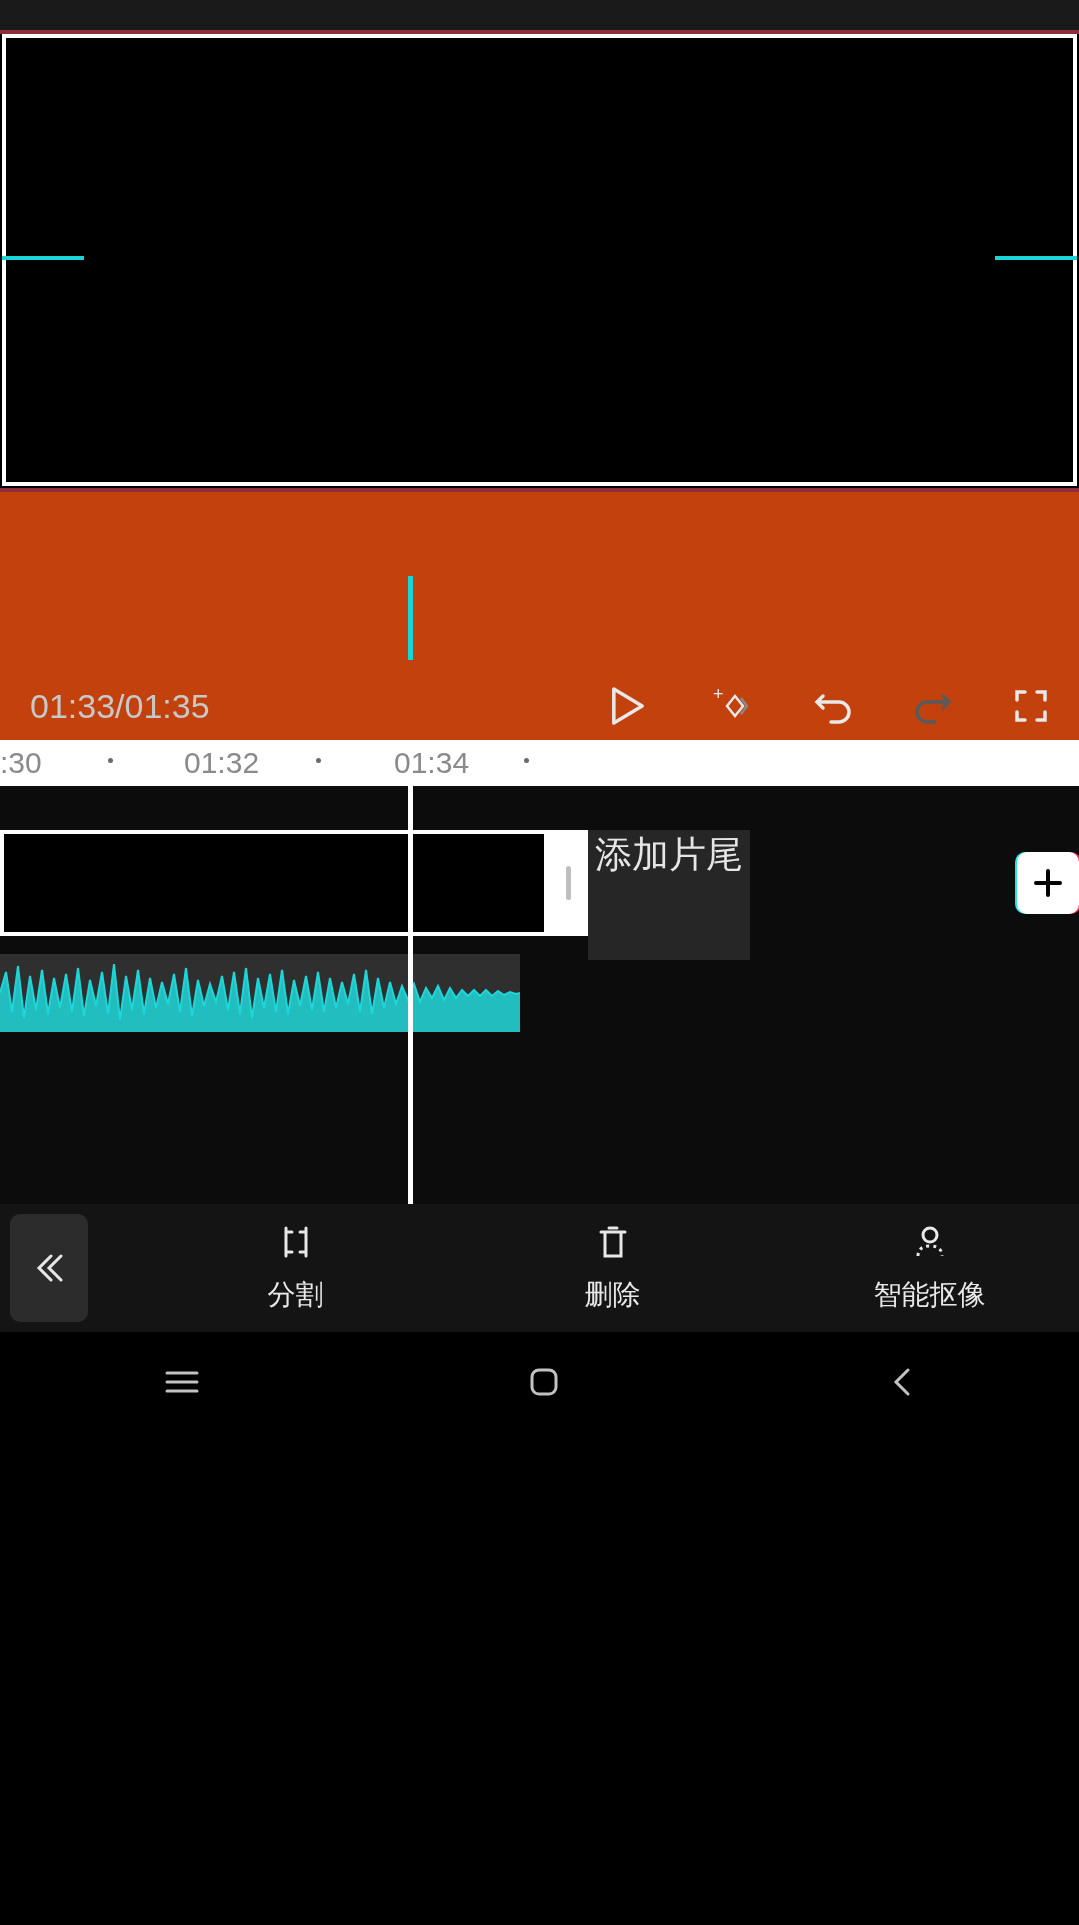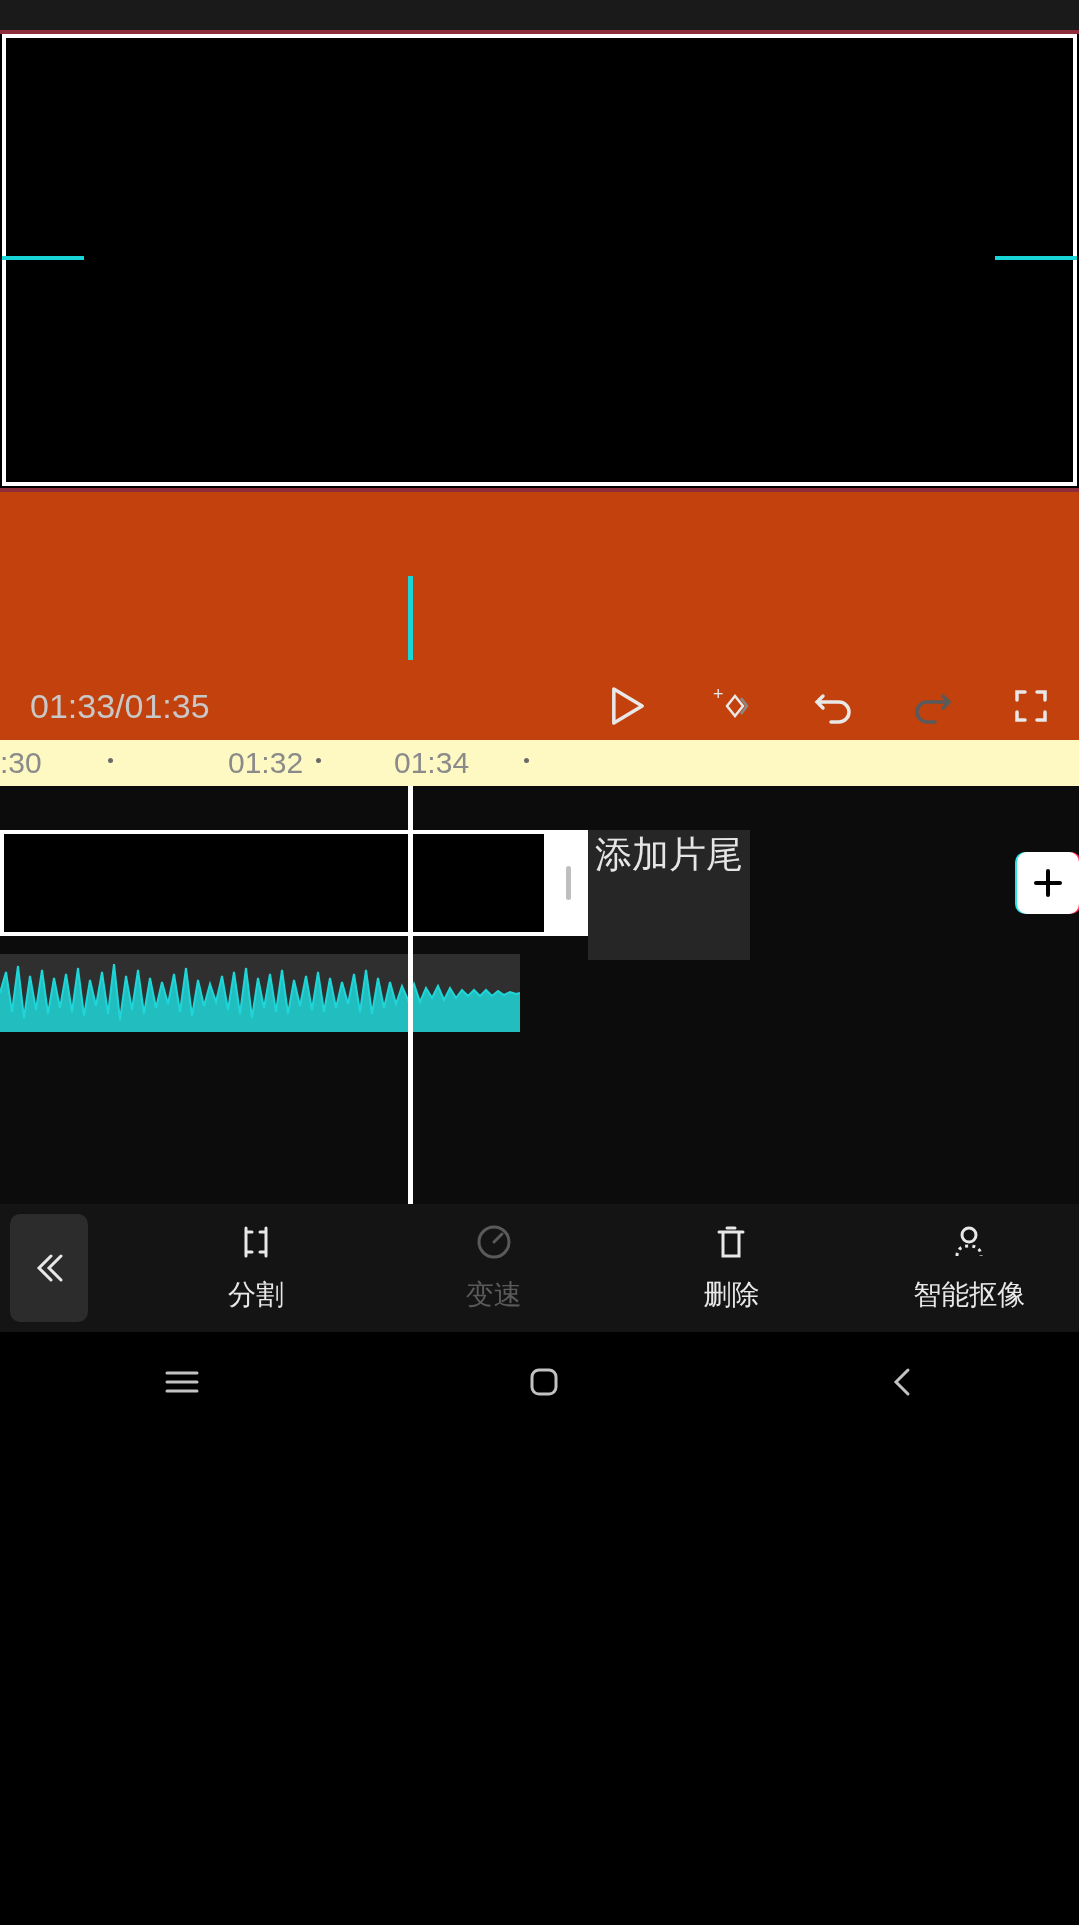--- a/index.html
+++ b/index.html
@@ -47,29 +47,29 @@
     display: flex;
     align-items: center;
     padding: 0 30px;
   }
   .time-label { color: #c8c8c8; font-size: 34px; flex: 1; }
   .play-btn { margin-left: 160px; }
   .ctrl-icons { display: flex; align-items: center; gap: 60px; margin-left: auto; }
   svg { display: block; }
 
   .ruler {
-    background: #fef9c3;
+    background: #ffffff;
     height: 46px;
     position: relative;
     color: #8a8a8a;
     font-size: 30px;
   }
   .ruler span { position: absolute; top: 6px; }
   .r0 { left: 0; }
-  .r1 { left: 184px; margin-left: 44px; }
+  .r1 { left: 184px; }
   .r2 { left: 394px; text-align: center; }
   .dot { position: absolute; top: 18px; width: 5px; height: 5px; background: #6a6a6a; border-radius: 50%; }
 
   .timeline {
     background: #0c0c0c;
     height: 418px;
     position: relative;
   }
   .video-clip {
     position: absolute;
@@ -240,27 +240,20 @@
     <svg width="36" height="36" viewBox="0 0 36 36">
         <path d="M20 6 L8 18 L20 30 M30 6 L18 18 L30 30" fill="none" stroke="#e8e8e8" stroke-width="3" stroke-linecap="round"></path>
       </svg>
   </div>
   <div class="tool active">
     <svg width="40" height="40" viewBox="0 0 40 40">
         <path d="M10 6 V34 M30 6 V34 M10 10 H16 M10 30 H16 M24 10 H30 M24 30 H30" stroke="#e8e8e8" stroke-width="3" fill="none" stroke-linecap="round"></path>
       </svg>
     <span class="tool-label">分割</span>
   </div>
-  <div class="tool disabled">
-    <svg width="40" height="40" viewBox="0 0 40 40">
-        <circle cx="20" cy="20" r="15" fill="none" stroke="#5a5a5a" stroke-width="3"></circle>
-        <path d="M20 20 L28 12" stroke="#5a5a5a" stroke-width="3" stroke-linecap="round"></path>
-      </svg>
-    <span class="tool-label">变速</span>
-  </div>
   <div class="tool active">
     <svg width="36" height="40" viewBox="0 0 36 40">
         <path d="M6 10 H30 M10 10 V34 H26 V10 M14 6 H22" fill="none" stroke="#e8e8e8" stroke-width="3" stroke-linecap="round"></path>
       </svg>
     <span class="tool-label">删除</span>
   </div>
   <div class="tool active">
     <svg width="40" height="40" viewBox="0 0 40 40">
         <circle cx="20" cy="13" r="7" fill="none" stroke="#e8e8e8" stroke-width="3"></circle>
         <path d="M8 34 Q8 24 20 24 Q32 24 32 34" fill="none" stroke="#e8e8e8" stroke-width="3" stroke-dasharray="3 4"></path>

